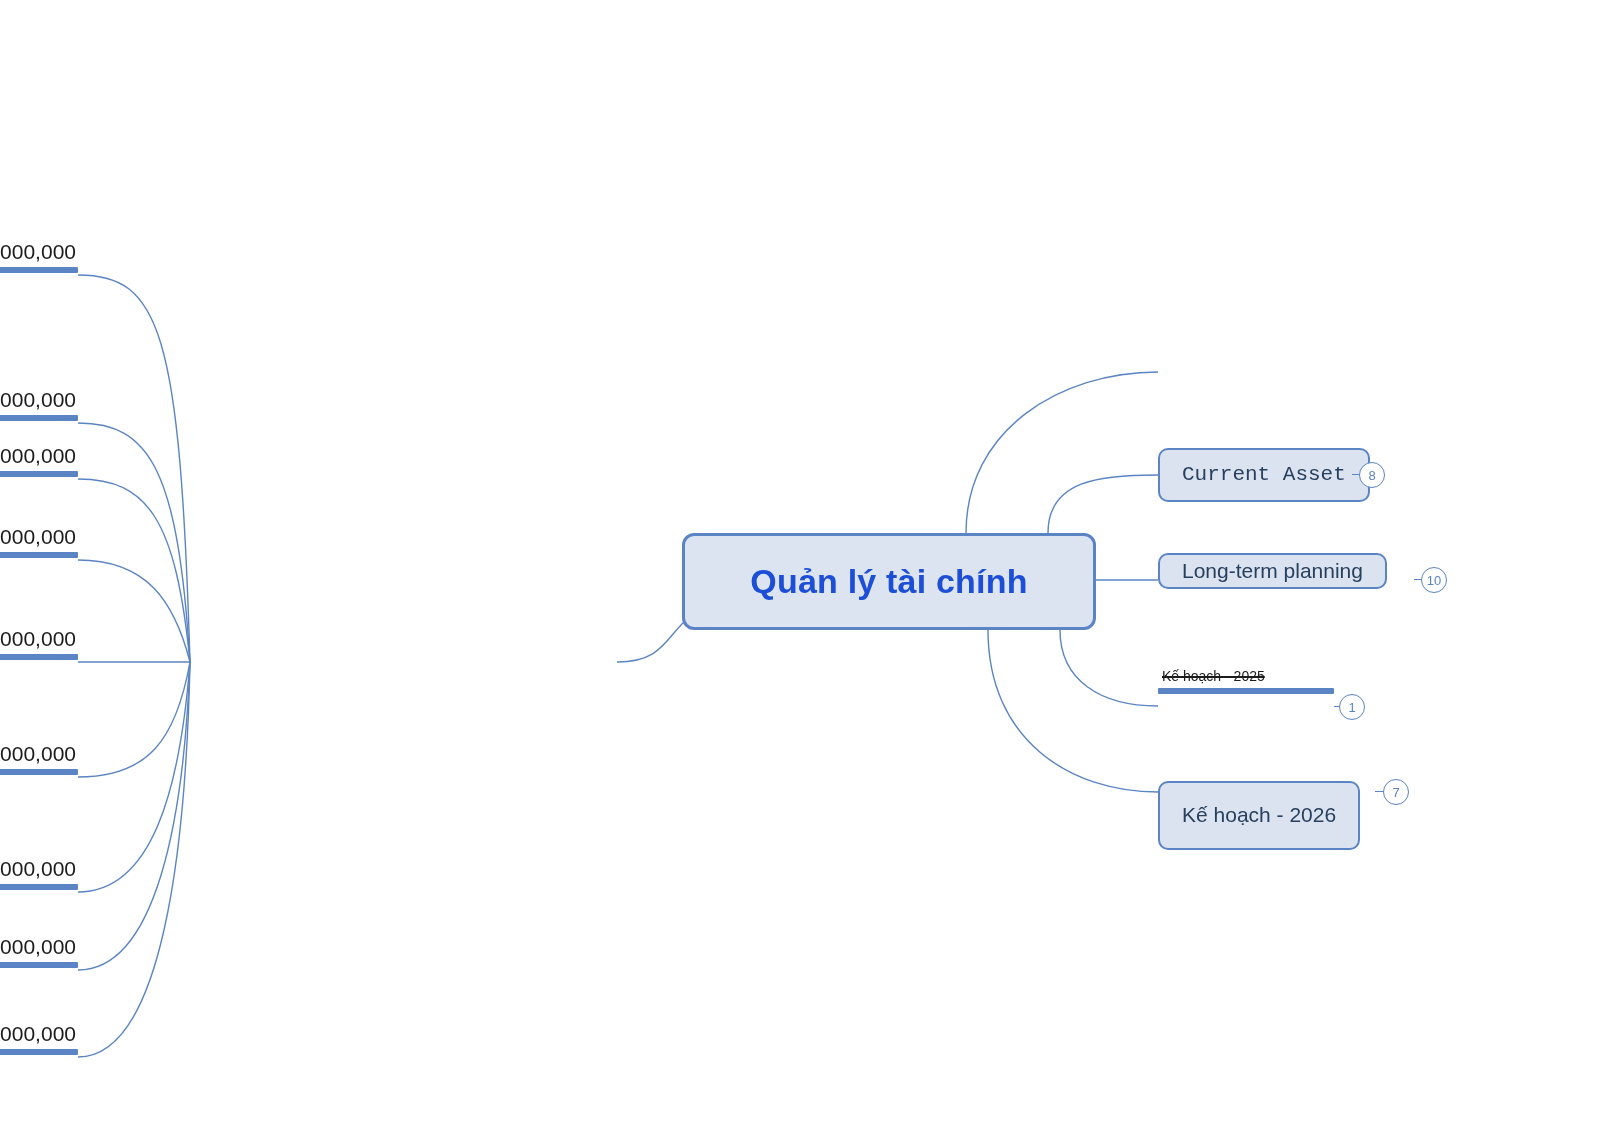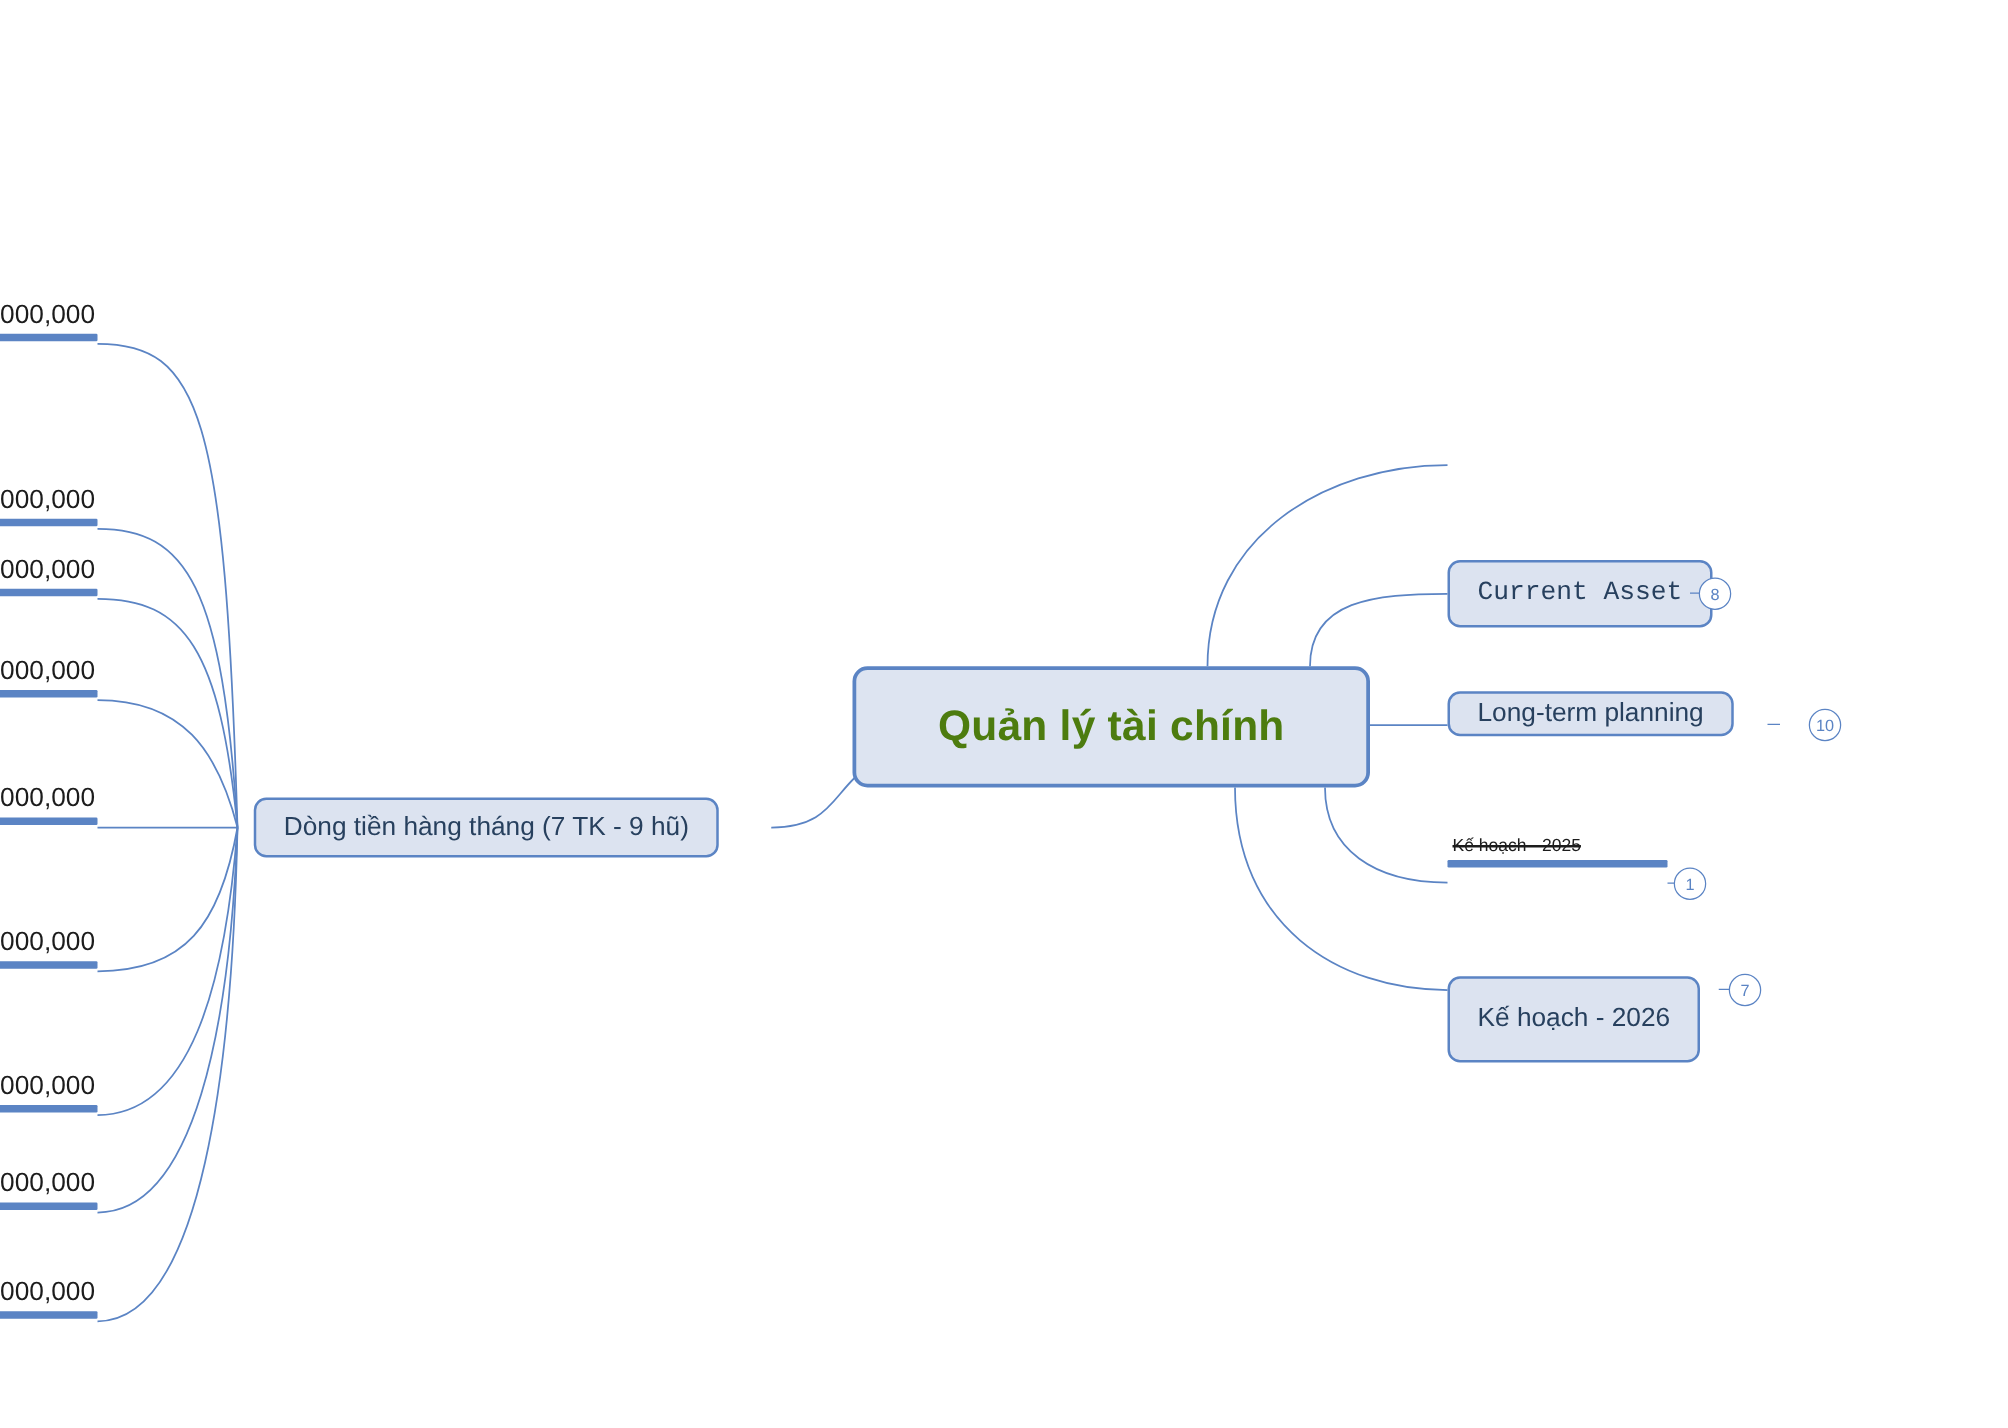--- a/index.html
+++ b/index.html
@@ -46,21 +46,21 @@
   }
 
   
   .node.root {
     background: #dde4f1;
     border: 3px solid #5b84c4;
     border-radius: 12px;
     font-size: 34px;
     font-weight: bold;
     letter-spacing: 0.2px;
-    color: #4d7c0f;
+    color: #1d4ed8;
     justify-content: center;
     padding: 0 30px;
   }
 
   
   .node-bare {
     position: absolute;
     color: #1c1c1c;
     font-size: 14px;
     white-space: nowrap;
@@ -178,42 +178,39 @@
   </div>
   <div class="leaf" style="left:-14px; top:935px; width:92px;">
     <span class="leaf-text">,000,000</span>
     <span class="leaf-bar"></span>
   </div>
   <div class="leaf" style="left:-14px; top:1022px; width:92px;">
     <span class="leaf-text">,000,000</span>
     <span class="leaf-bar"></span>
   </div>
 
-  <div class="node" style="left:203px; top:638px; height:48px;">
-    <span>Dòng tiền hàng tháng (7 TK - 9 hũ)</span>
-  </div>
 
   <div class="node root" style="left:682px; top:533px; width:414px; height:97px;">
     <span>Quản lý tài chính</span>
   </div>
 
 
   <div class="node" style="left:1158px; top:448px; height:54px;font-family:Liberation Mono, monospace;">
     <span>Current Asset</span>
   </div>
   <div class="badge-stub" style="left:1352px; top:474px; width:10px;"></div>
   <div class="badge" style="left:1359px; top:462px;">
     <span>8</span>
   </div>
 
   <div class="node" style="left:1158px; top:553px; height:36px;">
     <span>Long-term planning</span>
   </div>
   <div class="badge-stub" style="left:1414px; top:579px; width:10px;"></div>
-  <div class="badge" style="left:1421px; top:567px;margin-left:26px;">
+  <div class="badge" style="left:1421px; top:567px;">
     <span>10</span>
   </div>
 
   <div class="node-bare" style="left:1158px; top:668px; width:176px;">
     <span class="bare-text">Kế hoạch - 2025</span>
     <span class="bare-bar" style="width:176px; margin-top:4px;"></span>
   </div>
   <div class="badge-stub" style="left:1334px; top:706px; width:8px;"></div>
   <div class="badge" style="left:1339px; top:694px;">
     <span>1</span>

